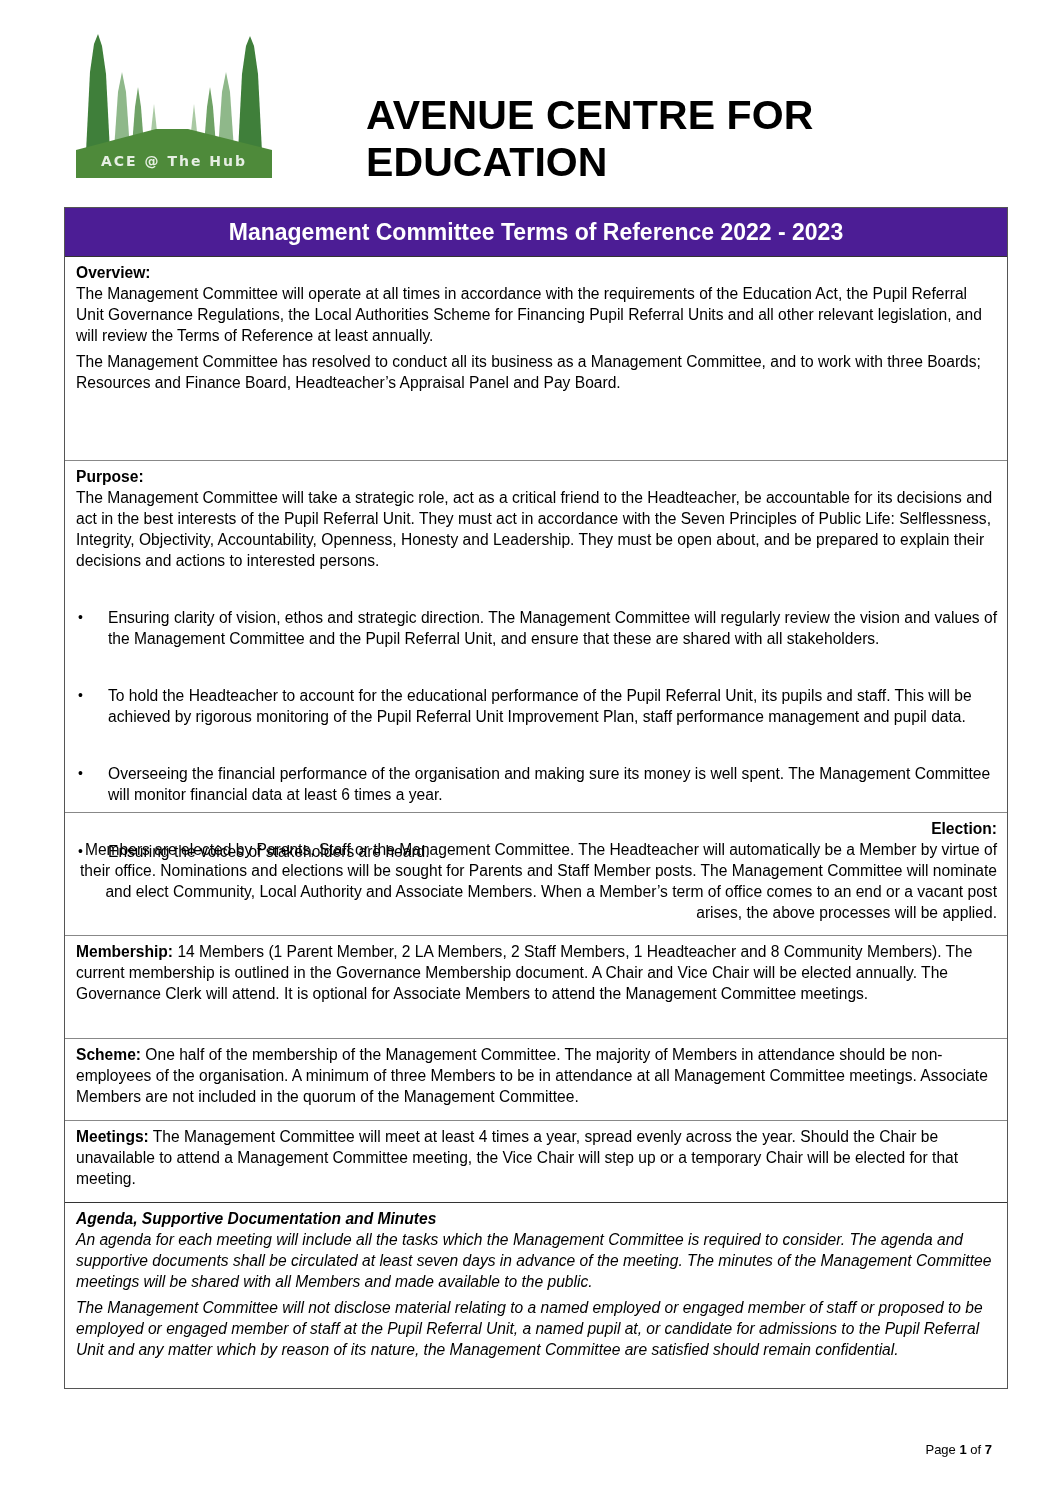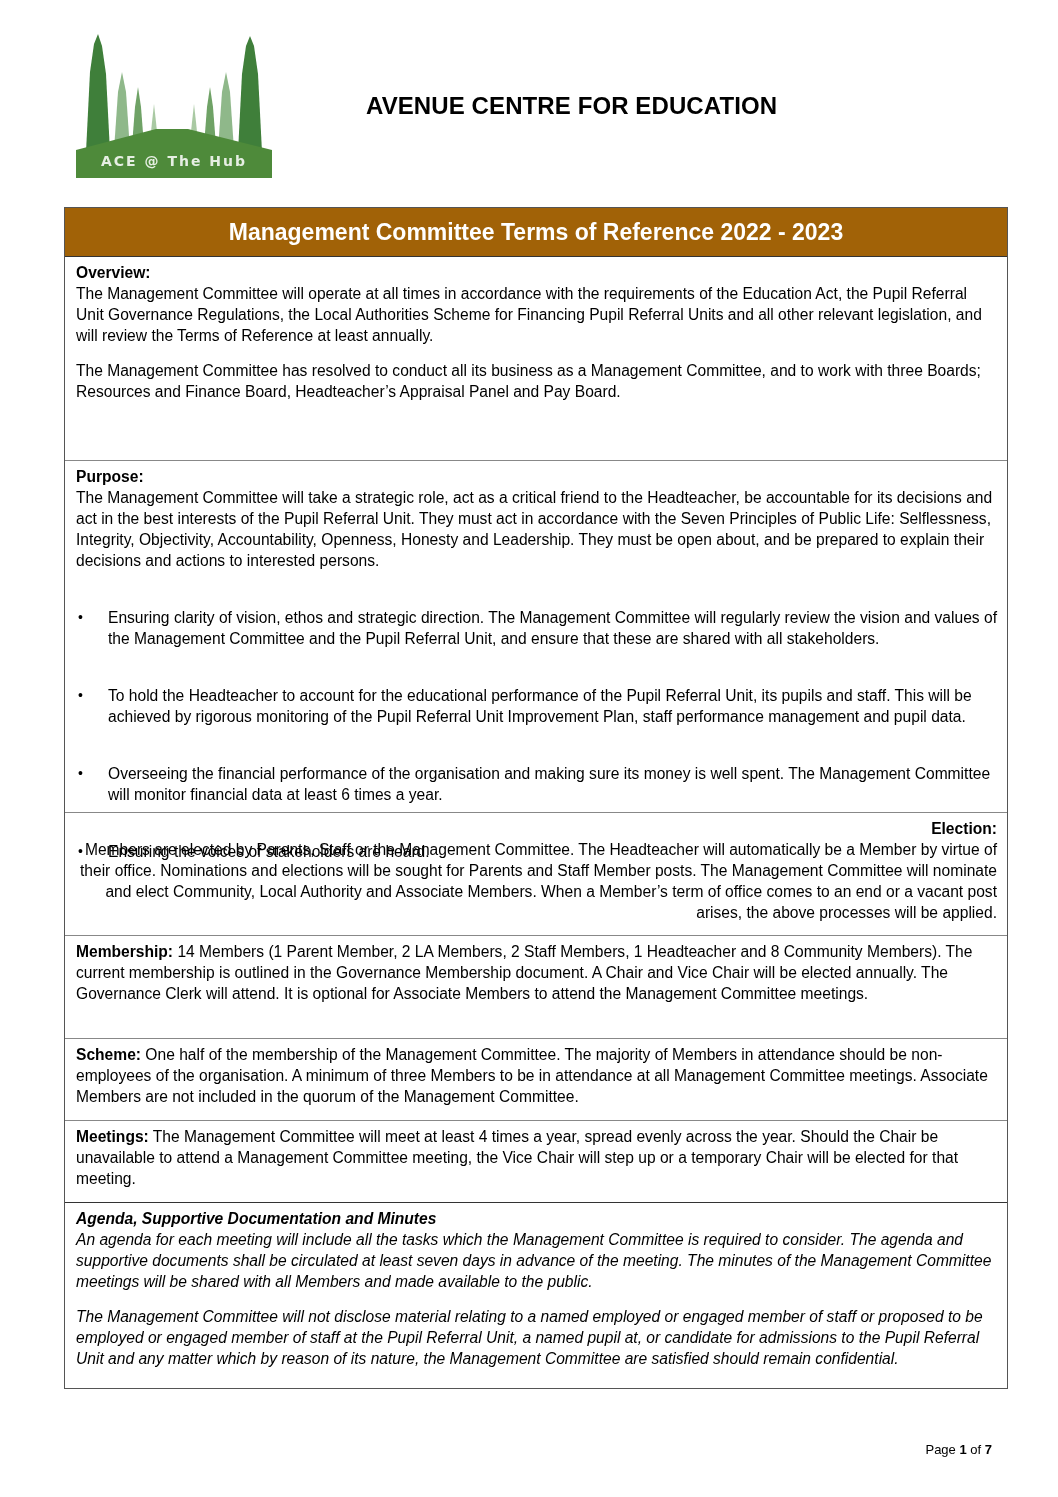--- a/index.html
+++ b/index.html
@@ -1,25 +1,25 @@
 <!DOCTYPE html>
 <html><head>
 <meta charset="utf-8">
 <style>
   html, body { margin: 0; padding: 0; background: #ffffff; }
   body { width: 1058px; height: 1497px; position: relative; font-family: "Liberation Sans", sans-serif; color: #000; overflow: hidden; }
   .logo { position: absolute; left: 76px; top: 32px; width: 196px; height: 146px; }
-  .org-title { position: absolute; left: 366px; top: 92px; font-size: 24px; font-weight: bold; letter-spacing: 0.1px; margin: 0; }
+  .org-title { position: absolute; left: 366px; top: 92px; font-size: 41px; font-weight: bold; letter-spacing: 0.1px; margin: 0; }
   .frame { position: absolute; left: 64px; top: 207px; width: 944px; height: 1182px; border: 1px solid #555; box-sizing: border-box; }
-  .banner { background: #a16207; color: #fff; height: 48px; border-bottom: 1px solid #333; display: flex; align-items: center; justify-content: center; font-size: 23px; font-weight: bold; }
+  .banner { background: #4c1d95; color: #fff; height: 48px; border-bottom: 1px solid #333; display: flex; align-items: center; justify-content: center; font-size: 23px; font-weight: bold; }
   .section { border-bottom: 1px solid #888; padding: 5px 10px 8px 11px; font-size: 15.6px; line-height: 21px; }
   .section:last-child { border-bottom: none; font-style: italic; }
   .section h2 { font-size: 15.6px; margin: 0; font-weight: bold; line-height: 21px; }
   .section p { margin: 0; }
-  .section p + p { margin-top: 14px; }
+  .section p + p { margin-top: 5px; }
   .inline-head { font-weight: bold; }
   ul { margin: 0; padding-left: 32px; list-style: none; }
   ul li { position: relative; margin-top: 36px; }
   ul li::before { content: "•"; position: absolute; left: -30px; top: 0; font-size: 14px; }
   .footer { position: absolute; right: 66px; top: 1442px; font-size: 13px; }
   .footer b { font-weight: bold; }
 </style>
 </head>
 <body>
 

